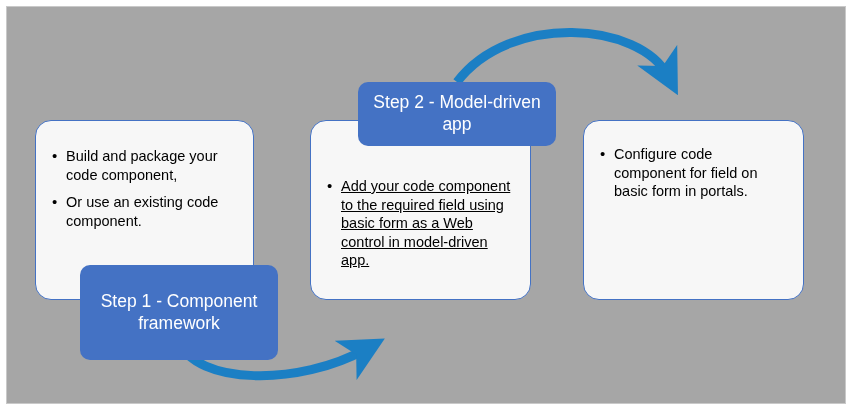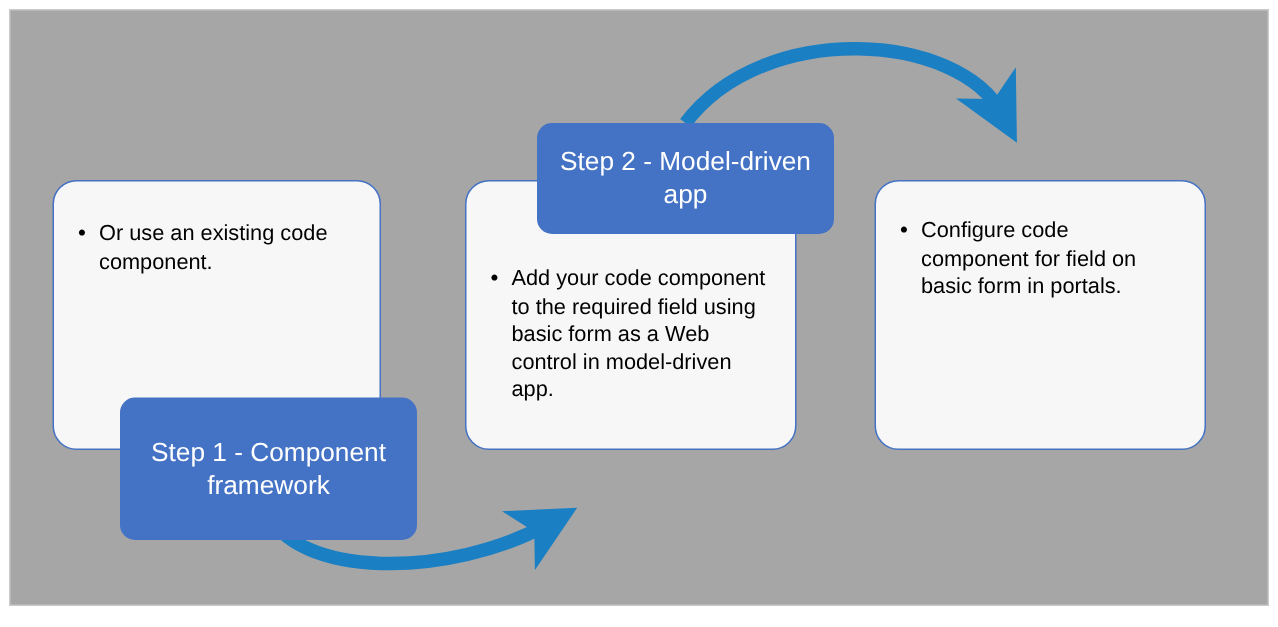--- a/index.html
+++ b/index.html
@@ -80,41 +80,41 @@
     top: -1px;
     font-size: 15px;
     color: #000000;
   }
 
   
   #card-1 { left: 35px;  top: 120px; width: 219px; height: 180px; }
   #card-2 { left: 310px; top: 120px; width: 221px; height: 180px; }
   #card-3 { left: 583px; top: 120px; width: 221px; height: 180px; }
 
-  #card-2 .card-body { padding-top: 56px; }
+  #card-2 .card-body { padding-top: 56px; text-decoration: underline; }
   #card-3 .card-body { padding-top: 24px; }
 
   
   .step-label {
     position: absolute;
     box-sizing: border-box;
     background: #4472c4;
     border-radius: 10px;
     color: #ffffff;
     font-size: 17.5px;
     line-height: 1.24;
     text-align: center;
     display: flex;
     align-items: center;
     justify-content: center;
     padding: 4px 10px;
     z-index: 3;
   }
   #step-1-label { left: 80px;  top: 265px; width: 198px; height: 95px; }
-  #step-2-label { left: 358px; top: 82px;  width: 198px; height: 74px; }
+  #step-2-label { left: 358px; top: 82px;  width: 198px; height: 64px; }
   #step-3-label { left: 632px; top: 265px; width: 198px; height: 75px; }
 </style>
 </head>
 <body>
 
 <div id="figure">
   <div id="canvas"></div>
 
   <svg id="arrows" viewBox="0 0 852 418" xmlns="http://www.w3.org/2000/svg">
     <defs>
@@ -127,20 +127,21 @@
     </defs>
 
     <path d="M 178 340 C 196 386, 300 386, 366 349" fill="none" stroke="#1b7fc4" stroke-width="9" stroke-linecap="butt" marker-end="url(#head-up)"></path>
 
     <path d="M 457 82 C 510 12, 640 22, 668 76" fill="none" stroke="#1b7fc4" stroke-width="9" stroke-linecap="butt" marker-end="url(#head-down)"></path>
   </svg>
 
   <div class="card" id="card-1">
     <div class="card-body">
       <ul class="bullets">
+        <li>Build and package your code component,</li>
         <li>Or use an existing code component.</li>
       </ul>
     </div>
   </div>
 
   <div class="card" id="card-2">
     <div class="card-body">
       <ul class="bullets">
         <li>Add your code component to the required field using basic form as a Web control in model-driven app.</li>
       </ul>

